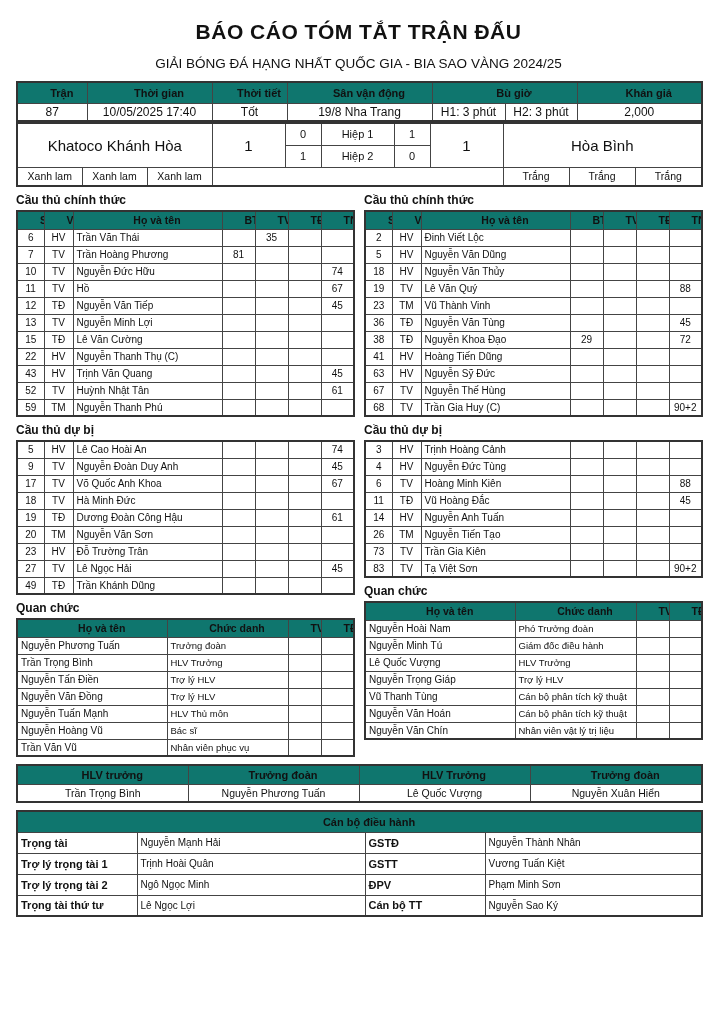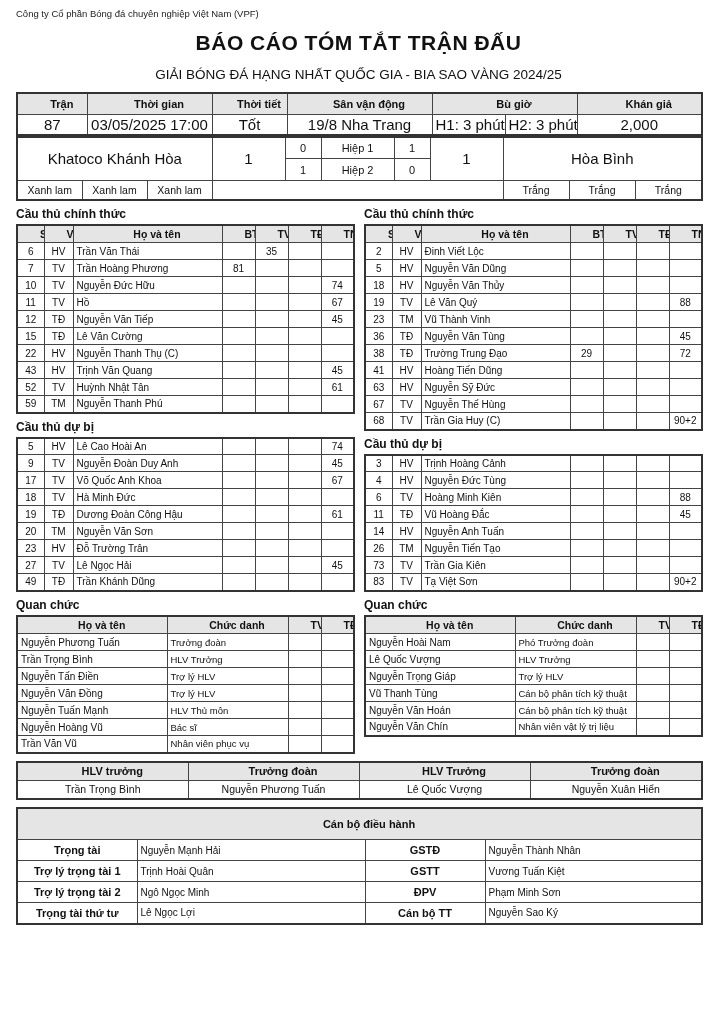--- a/index.html
+++ b/index.html
@@ -8,26 +8,26 @@
           font-family:"Liberation Sans", sans-serif; color:#111; overflow:hidden; }
   .inner { padding:8px 16px 0 16px; }
 
   .company { font-size:9.5px; color:#222; }
   .title { text-align:center; font-size:21px; font-weight:bold; margin-top:12px; letter-spacing:.5px; }
   .subtitle { text-align:center; font-size:13.5px; font-weight:normal; margin-top:12px; }
 
   table { border-collapse:collapse; width:685px; table-layout:fixed; }
   td, th { border:1px solid #444; font-size:10px; padding:1px 3px; vertical-align:middle;
            overflow:hidden; white-space:nowrap; text-align:center; }
-  th { background:#e5e5e5; font-weight:bold; font-size:11px;padding-left:22px; }
+  th { background:#0f766e; font-weight:bold; font-size:11px;padding-left:22px; }
   table.outer { border:2px solid #333; }
 
   .match-info { margin-top:10px; }
   .match-info th { height:21px; }
-  .match-info td { height:18px; font-size:15px; }
+  .match-info td { height:18px; font-size:12px; }
 
   .scoreboard td { font-size:11px; }
   .scoreboard .team { font-size:15px; }
   .scoreboard .score { font-size:15px; }
   .scoreboard .half-row td { height:22px; }
   .scoreboard .kit { height:19px; font-size:10.5px; }
 
   .cols { display:flex; gap:11px; }
   .col { width:337px; }
   .col table { width:337px; }
@@ -39,32 +39,31 @@
   .officials th { height:18px; font-size:10.5px; }
   .officials td { height:17px; }
   .officials .c-oname { text-align:left; }
   .officials .c-role { text-align:left; font-size:9.5px; }
 
   .coach { margin-top:7px; }
   .coach th { height:19px; font-size:11px; }
   .coach td { height:18px; font-size:10.5px; }
 
   .exec { margin-top:7px; }
-  .exec th.bar { height:32px; font-size:11px; }
+  .exec th.bar { height:21px; font-size:11px; }
   .exec td { height:21px; text-align:left; }
-  .exec .c-elabel { font-weight:bold; font-size:11px;text-align:center; }
+  .exec .c-elabel { font-weight:bold; font-size:11px; }
   .exec .c-evalue { font-size:10px; }
 </style>
 </head>
 <body>
 
 <div class="page">
   <div class="inner">
 
-    <div class="company">Công ty Cổ phần Bóng đá chuyên nghiệp Việt Nam (VPF)</div>
     <div class="title">BÁO CÁO TÓM TẮT TRẬN ĐẤU</div>
     <div class="subtitle">GIẢI BÓNG ĐÁ HẠNG NHẤT QUỐC GIA - BIA SAO VÀNG 2024/25</div>
 
     <table class="match-info outer">
       <colgroup>
           <col style="width:70px">
           <col style="width:125px">
           <col style="width:75px">
           <col style="width:145px">
           <col style="width:73px">
@@ -75,21 +74,21 @@
           <tr>
         <th>Trận</th>
         <th>Thời gian</th>
         <th>Thời tiết</th>
         <th>Sân vận động</th>
         <th colspan="2">Bù giờ</th>
         <th>Khán giả</th>
       </tr>
       <tr>
         <td>87</td>
-        <td>03/05/2025 17:00</td>
+        <td>10/05/2025 17:40</td>
         <td>Tốt</td>
         <td>19/8 Nha Trang</td>
         <td>H1: 3 phút</td>
         <td>H2: 3 phút</td>
         <td>2,000</td>
       </tr>
     </tbody>
       </table>
 
     <table class="scoreboard outer">
@@ -198,20 +197,29 @@
               <tr>
                 <td class="c-num">12</td>
                 <td class="c-pos">TĐ</td>
                 <td class="c-name">Nguyễn Văn Tiếp</td>
                 <td class="c-stat"></td>
                 <td class="c-stat"></td>
                 <td class="c-stat"></td>
                 <td class="c-stat">45</td>
               </tr>
               <tr>
+                <td class="c-num">13</td>
+                <td class="c-pos">TV</td>
+                <td class="c-name">Nguyễn Minh Lợi</td>
+                <td class="c-stat"></td>
+                <td class="c-stat"></td>
+                <td class="c-stat"></td>
+                <td class="c-stat"></td>
+              </tr>
+              <tr>
                 <td class="c-num">15</td>
                 <td class="c-pos">TĐ</td>
                 <td class="c-name">Lê Văn Cường</td>
                 <td class="c-stat"></td>
                 <td class="c-stat"></td>
                 <td class="c-stat"></td>
                 <td class="c-stat"></td>
               </tr>
               <tr>
                 <td class="c-num">22</td>
@@ -485,21 +493,21 @@
                 <td class="c-pos">TĐ</td>
                 <td class="c-name">Nguyễn Văn Tùng</td>
                 <td class="c-stat"></td>
                 <td class="c-stat"></td>
                 <td class="c-stat"></td>
                 <td class="c-stat">45</td>
               </tr>
               <tr>
                 <td class="c-num">38</td>
                 <td class="c-pos">TĐ</td>
-                <td class="c-name">Trường Trung Đạo</td>
+                <td class="c-name">Nguyễn Khoa Đạo</td>
                 <td class="c-stat">29</td>
                 <td class="c-stat"></td>
                 <td class="c-stat"></td>
                 <td class="c-stat">72</td>
               </tr>
               <tr>
                 <td class="c-num">41</td>
                 <td class="c-pos">HV</td>
                 <td class="c-name">Hoàng Tiến Dũng</td>
                 <td class="c-stat"></td>
@@ -637,20 +645,26 @@
               <th>Họ và tên</th>
               <th>Chức danh</th>
               <th>TV</th>
               <th>TĐ</th>
             </tr>
           </thead>
           <tbody>
               <tr>
                 <td class="c-oname">Nguyễn Hoài Nam</td>
                 <td class="c-role">Phó Trưởng đoàn</td>
+                <td class="c-stat"></td>
+                <td class="c-stat"></td>
+              </tr>
+              <tr>
+                <td class="c-oname">Nguyễn Minh Tú</td>
+                <td class="c-role">Giám đốc điều hành</td>
                 <td class="c-stat"></td>
                 <td class="c-stat"></td>
               </tr>
               <tr>
                 <td class="c-oname">Lê Quốc Vượng</td>
                 <td class="c-role">HLV Trưởng</td>
                 <td class="c-stat"></td>
                 <td class="c-stat"></td>
               </tr>
               <tr>

